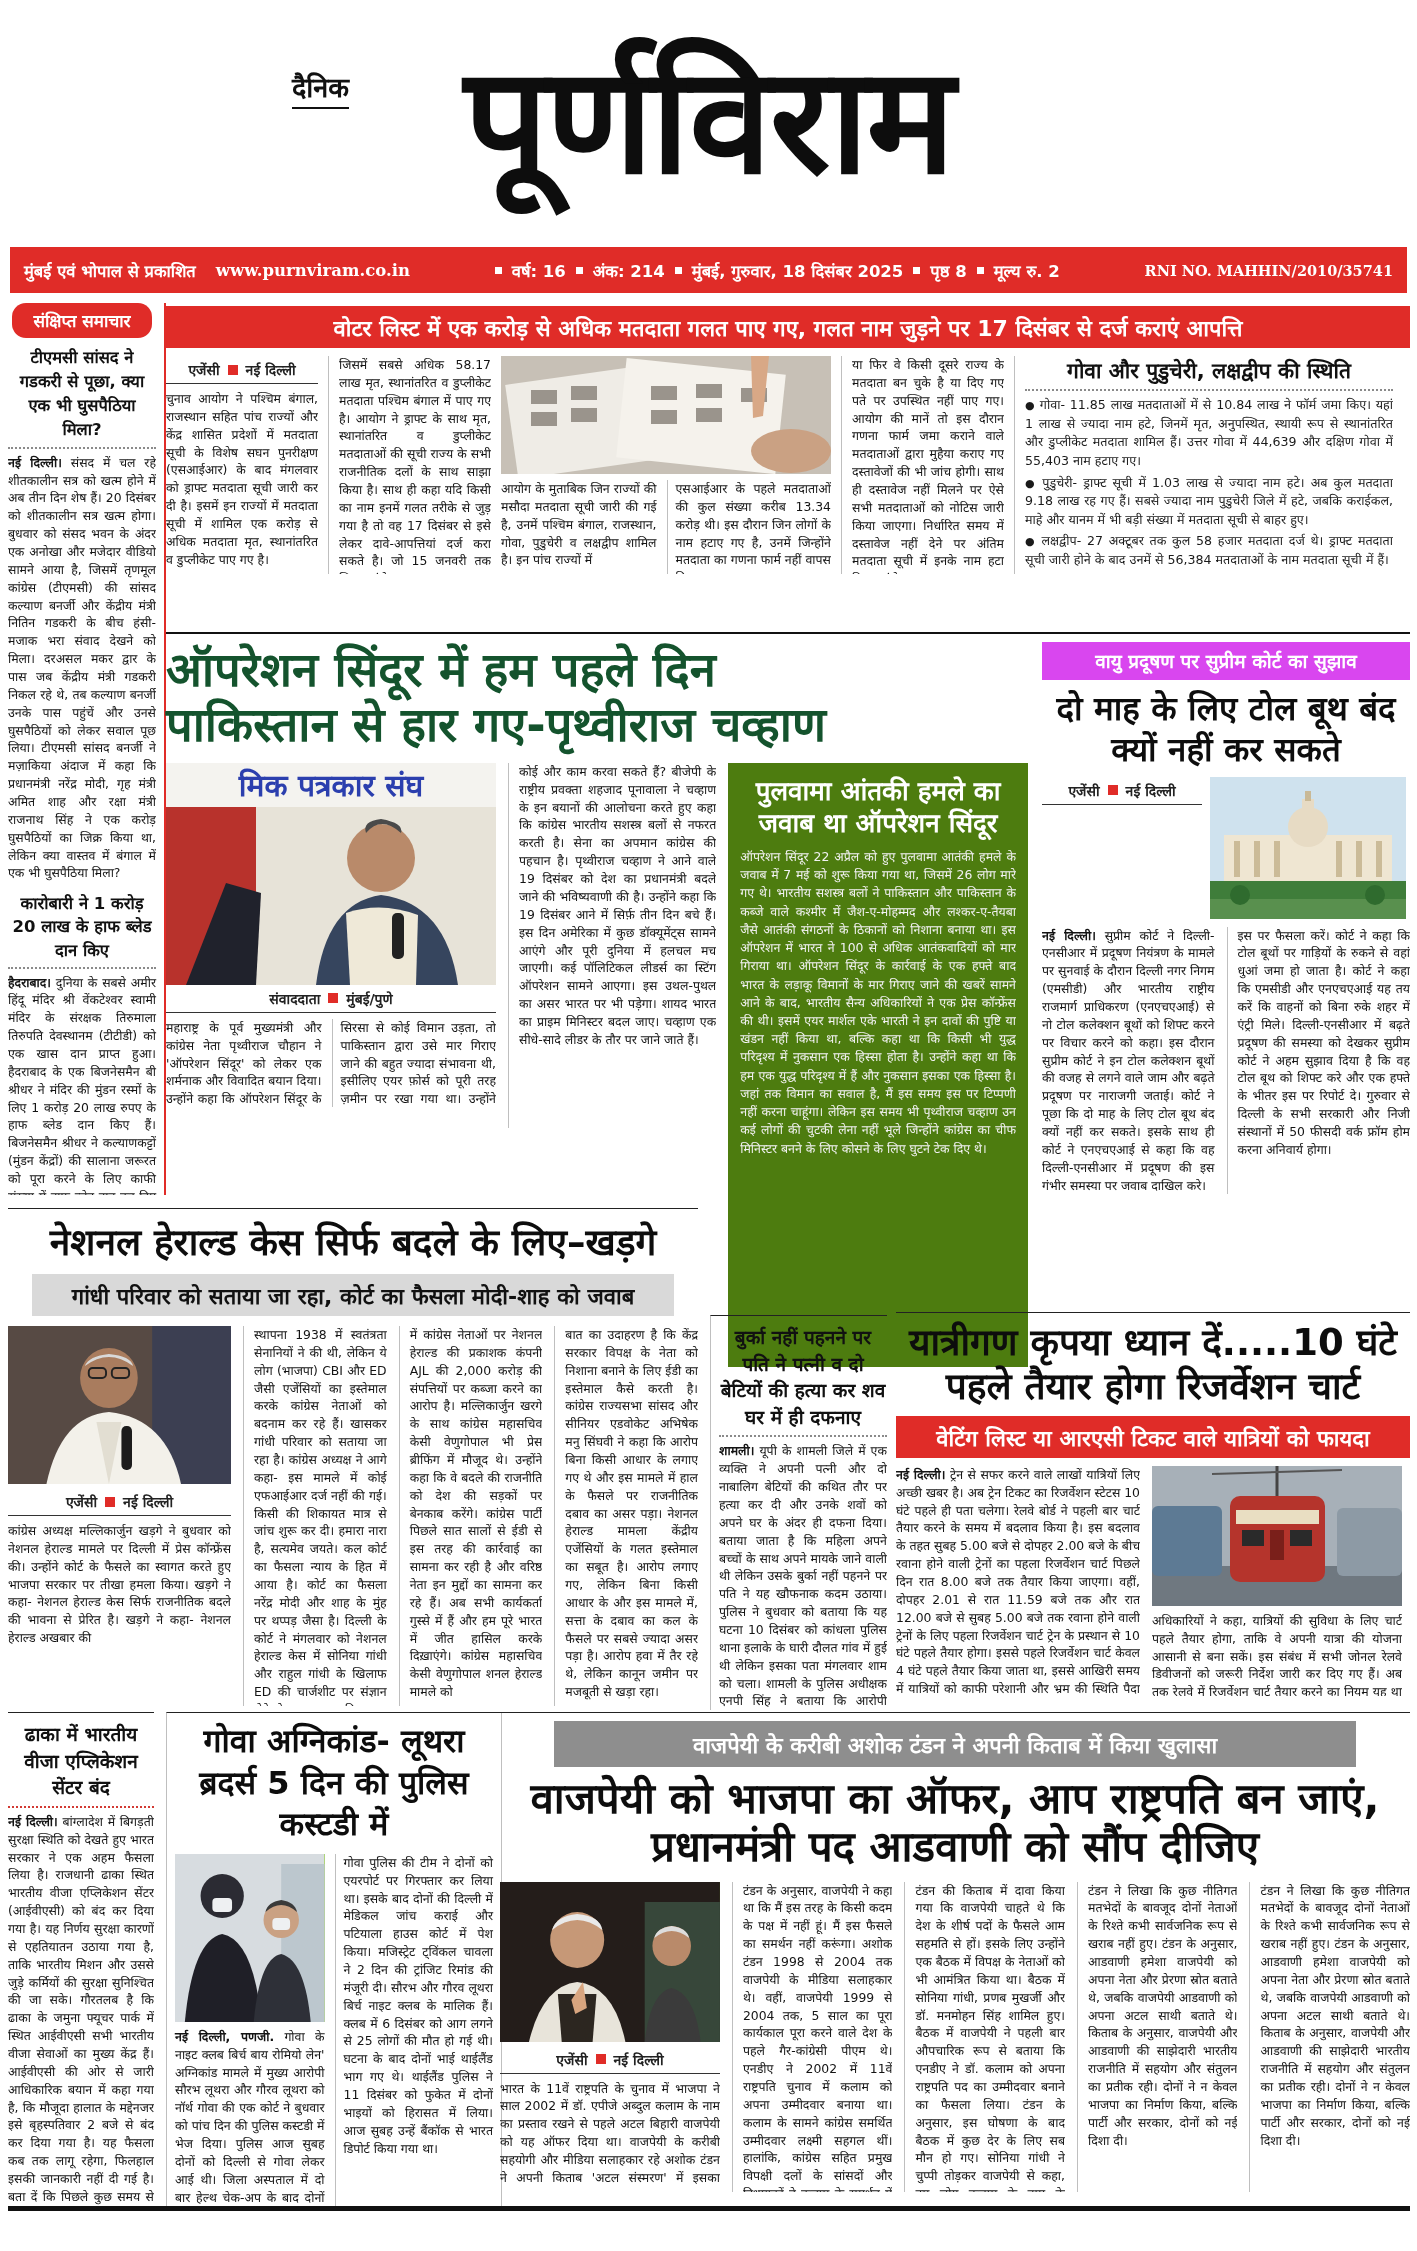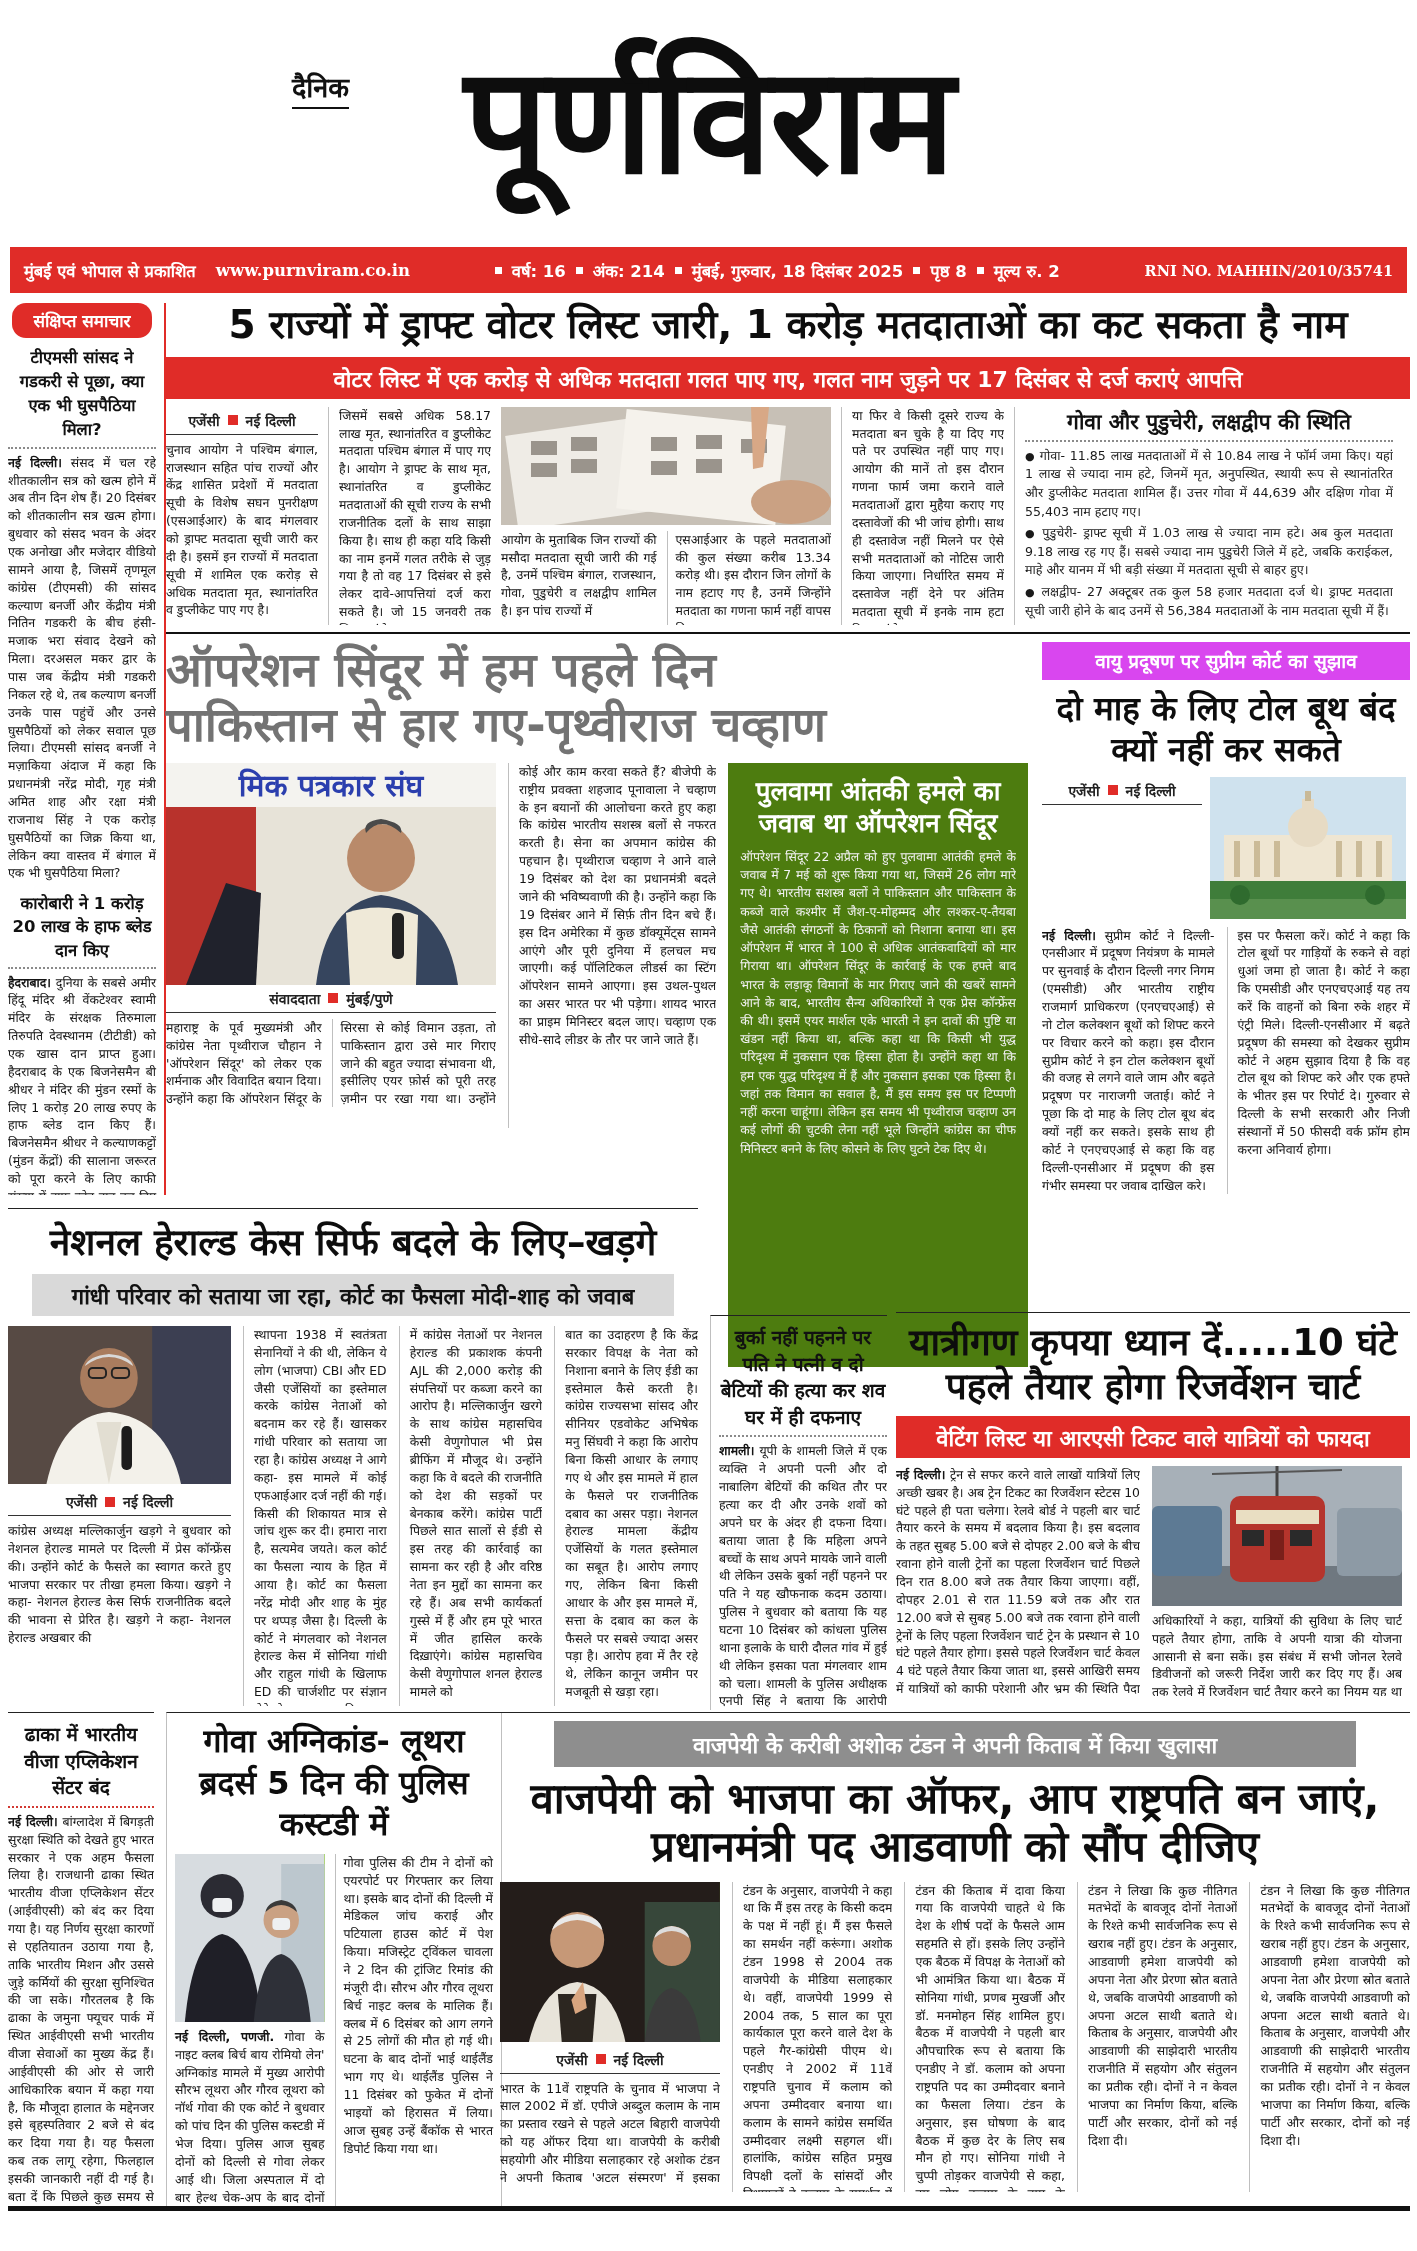--- a/index.html
+++ b/index.html
@@ -47,21 +47,21 @@
   .voter .midblk .photo{height:118px;margin-bottom:6px;}
   .voter .midblk .two{display:flex;gap:10px;}
   .voter .midblk .two>div{width:160px;}
   .goabox{width:368px;border-left:1px solid #bfbfbf;padding-left:10px;}
   .goabox .t{font-size:21px;font-weight:800;text-align:center;color:#111;}
   .goabox .items{font-size:12.6px;line-height:1.48;text-align:justify;}
   .goabox .items p{margin:3px 0;}
   .goabox .items p::before{content:"● ";font-size:11px;}
   
   .sindoor{position:absolute;top:642px;left:166px;width:862px;height:553px;}
-  .sindoor .hl{font-size:47px;font-weight:800;line-height:1.18;color:#737373;}
+  .sindoor .hl{font-size:47px;font-weight:800;line-height:1.18;color:#14532d;}
   .sindoor .row{display:flex;gap:12px;margin-top:10px;height:365px;}
   .ph-col{width:330px;}
   .ph-col .photo{height:222px;}
   .ph-col .two{display:flex;gap:10px;height:88px;overflow:hidden;}
   .ph-col .two>div{width:160px;}
   .sindoor .mid{width:206px;overflow:hidden;}
   .blackbox{width:288px;background:#4d7c0f;color:#fff;padding:12px 12px;height:580px;}
   .blackbox .t{font-size:26px;font-weight:800;text-align:center;line-height:1.25;margin-bottom:8px;}
   .blackbox .b{font-size:12.4px;line-height:1.47;text-align:justify;color:#f2f2f2;overflow:hidden;max-height:490px;}
   
@@ -148,21 +148,20 @@
     </div>
     <div class="brief-h2">कारोबारी ने 1 करोड़ 20 लाख के हाफ ब्लेड दान किए</div>
     <div class="dotrule"></div>
     <div class="body-txt">
       <b class="dateline">हैदराबाद।</b>
       <span>दुनिया के सबसे अमीर हिंदू मंदिर श्री वेंकटेश्वर स्वामी मंदिर के संरक्षक तिरुमाला तिरुपति देवस्थानम (टीटीडी) को एक खास दान प्राप्त हुआ। हैदराबाद के एक बिजनेसमैन बी श्रीधर ने मंदिर की मुंडन रस्मों के लिए 1 करोड़ 20 लाख रुपए के हाफ ब्लेड दान किए हैं। बिजनेसमैन श्रीधर ने कल्याणकट्टों (मुंडन केंद्रों) की सालाना जरूरत को पूरा करने के लिए काफी संख्या में हाफ ब्लेड दान कर दिए है। जिनकी कीमत 1.2 करोड़ रुपए के करीब है। मीडिया रिपोर्ट में बताया, बिजनेसमैन बी श्रीधर ने तिरुमाला तिरुपति देवस्थानम को 1.2 करोड़ रुपए के हाफ ब्लेड दान किए हैं।</span>
     </div>
   </div>
 
   <div class="voter">
-    <div class="hl">5 राज्यों में ड्राफ्ट वोटर लिस्ट जारी, 1 करोड़ मतदाताओं का कट सकता है नाम</div>
     <div class="sub">वोटर लिस्ट में एक करोड़ से अधिक मतदाता गलत पाए गए, गलत नाम जुड़ने पर 17 दिसंबर से दर्ज कराएं आपत्ति</div>
     <div class="row">
       <div class="c col">
         <div class="byline">
           <span>एजेंसी</span>
           <span class="rsq"></span>
           <span>नई दिल्ली</span>
         </div>
         <div class="body-txt">चुनाव आयोग ने पश्चिम बंगाल, राजस्थान सहित पांच राज्यों और केंद्र शासित प्रदेशों में मतदाता सूची के विशेष सघन पुनरीक्षण (एसआईआर) के बाद मंगलवार को ड्राफ्ट मतदाता सूची जारी कर दी है। इसमें इन राज्यों में मतदाता सूची में शामिल एक करोड़ से अधिक मतदाता मृत, स्थानांतरित व डुप्लीकेट पाए गए है।</div>
       </div>

